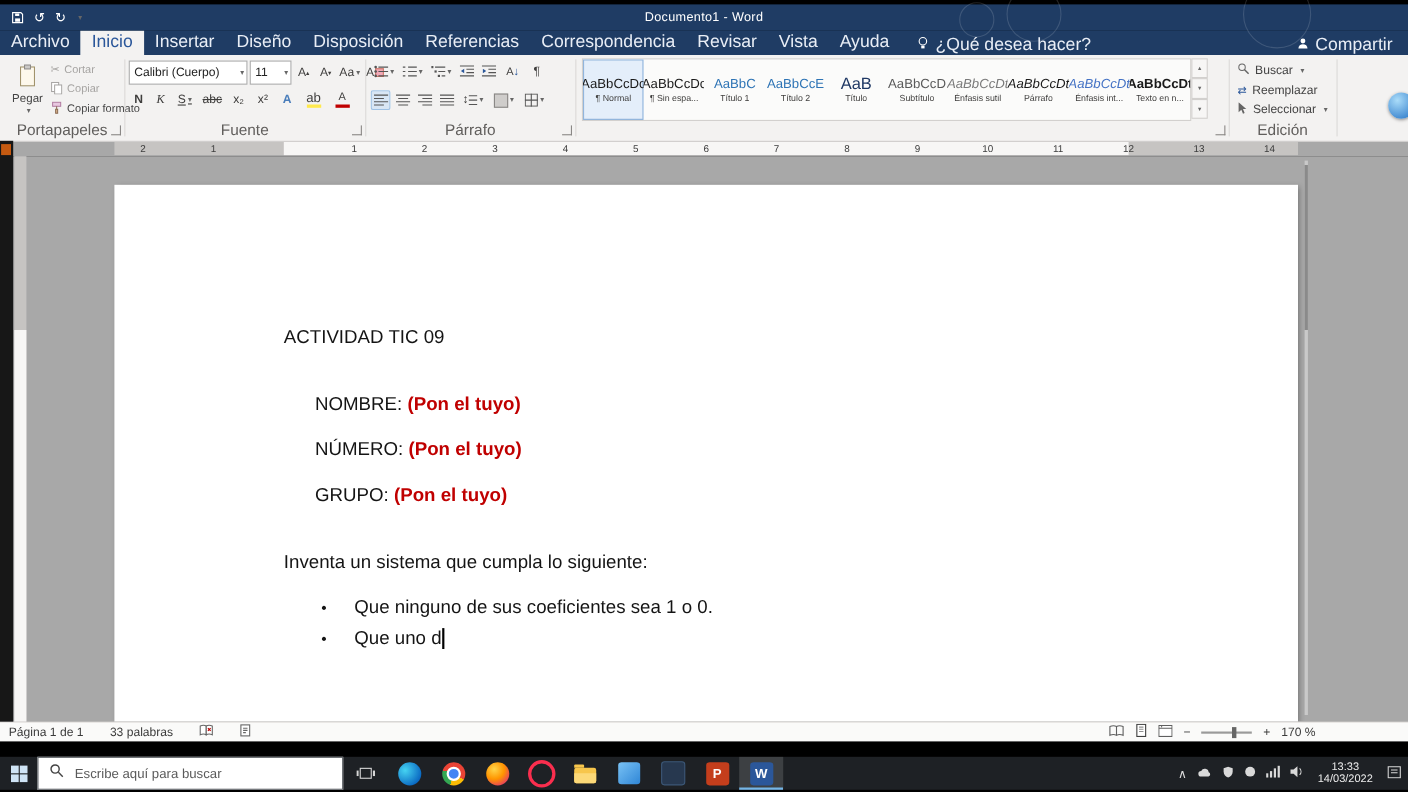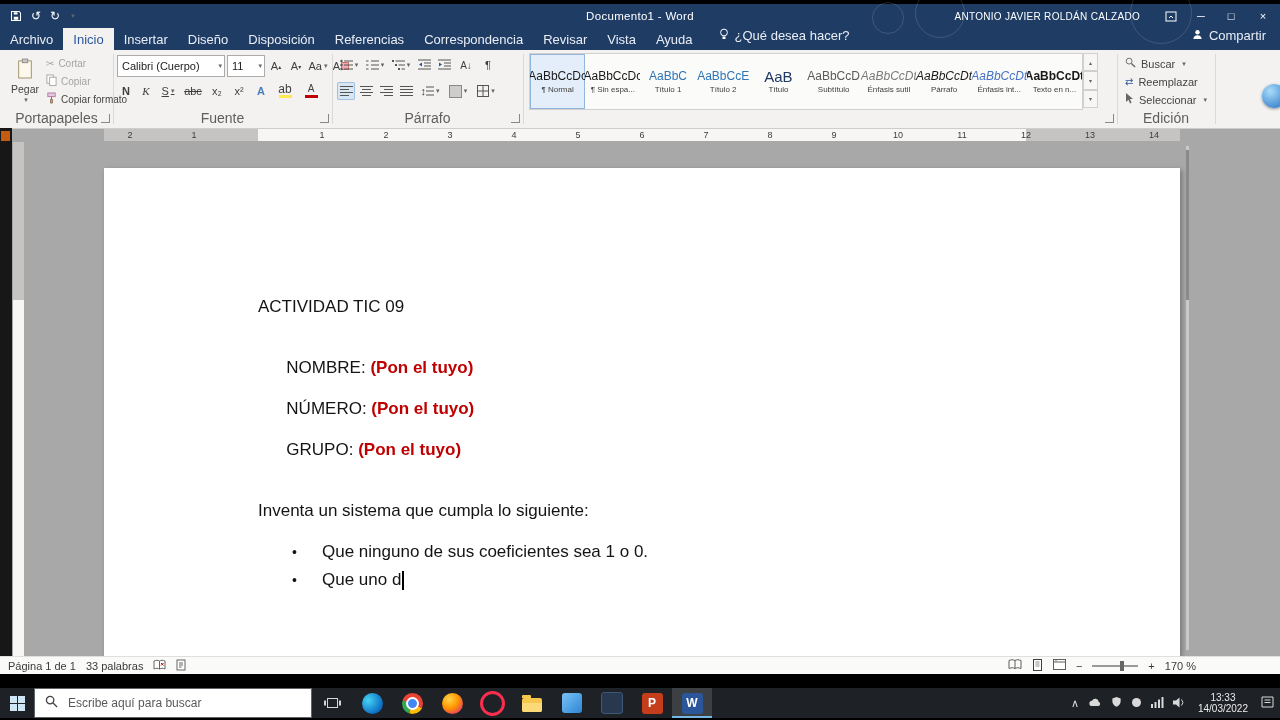--- a/index.html
+++ b/index.html
@@ -7,21 +7,21 @@
   
   .tbar{position:absolute;left:0;top:4px;width:100%;height:24px;background:#1f3c64;color:#fff;display:flex;align-items:center;z-index:1}
   .qat{display:flex;align-items:center;gap:9px;padding-left:10px;font-size:12px}
   .qi{display:inline-flex;align-items:center;justify-content:center;color:#fff}
   .ttl{position:absolute;left:50%;transform:translateX(-50%);font-size:11.5px;letter-spacing:.3px;white-space:nowrap}
   .tright{margin-left:auto;display:flex;align-items:center;height:100%}
   .user{font-size:10px;margin-right:16px;letter-spacing:.3px;white-space:nowrap}
   .wbtn{width:30px;height:100%;display:flex;align-items:center;justify-content:center;font-size:11px}
   .ring{position:absolute;border:1px solid rgba(255,255,255,.14);border-radius:50%;pointer-events:none;z-index:5}
   
-  .trow{position:absolute;left:0;top:28px;width:100%;height:22px;background:#1f3c64;display:flex;align-items:flex-start;color:#e9eef6;font-size:13px;z-index:1}
+  .trow{position:absolute;left:0;top:28px;width:100%;height:22px;background:#1f3c64;display:flex;align-items:flex-end;color:#e9eef6;font-size:16px;z-index:1}
   .tab{height:100%;display:flex;align-items:center;padding:0 10px;white-space:nowrap}
   .tab.on{background:#f3f2f1;color:#2b579a}
   .tellme{display:flex;align-items:center;gap:6px;margin-left:16px;white-space:nowrap}
   .share{margin-left:auto;display:flex;align-items:center;gap:6px;padding-right:14px;white-space:nowrap}
   
   .ribbon{position:absolute;left:0;top:50px;width:100%;height:78px;background:#f3f2f1;border-bottom:1px solid #cfcdcb;z-index:1}
   .group{position:absolute;top:0;bottom:0}
   .vsep{position:absolute;top:4px;bottom:4px;width:1px;background:#dbd9d7}
   .glab{position:absolute;bottom:2px;left:0;right:0;text-align:center;font-size:14px;color:#605e5c;white-space:nowrap}
   .lau{position:absolute;right:3px;bottom:5px;width:8px;height:8px;border-right:1px solid #8a8886;border-bottom:1px solid #8a8886}
@@ -65,21 +65,21 @@
   .page{position:absolute;left:104px;top:26px;width:1076px;height:488px;background:#fff;box-shadow:2px 2px 5px rgba(0,0,0,.3)}
   .dline{position:absolute;left:154px;font-size:17px;color:#141414;white-space:pre}
   .red{color:#c00000;font-weight:700}
   .dbul{position:absolute;left:188px;font-size:17px;color:#141414;white-space:pre;display:flex;align-items:center}
   .bch{display:inline-block;width:30px;font-size:14px}
   .tcaret{display:inline-block;width:2px;height:19px;background:#000;margin-left:1px}
   .scolline{position:absolute;left:1186px;top:4px;width:3px;height:504px;background:#c9c9c9}
   .sthumb{position:absolute;left:1186px;top:8px;width:3px;height:150px;background:#8a8a8a}
   
   .status{position:absolute;left:0;top:656px;width:100%;height:17px;background:#fafaf9;border-top:1px solid #e1dfdd;display:flex;align-items:center;font-size:11px;color:#3b3b3b;z-index:2}
-  .stl{display:flex;align-items:center;gap:10px;padding-left:8px}
+  .stl{display:flex;align-items:center;gap:24px;padding-left:8px}
   .str{margin-left:auto;display:flex;align-items:center;gap:10px;padding-right:84px}
   .ztrack{width:46px;height:2px;background:#9a9a9a;position:relative}
   .zthumb{position:absolute;left:60%;top:-4px;width:4px;height:10px;background:#666}
   
   .task{position:absolute;left:0;top:688px;width:100%;height:30px;background:#1e2125;display:flex;align-items:stretch;color:#ddd;z-index:2}
   .start{width:34px;display:flex;align-items:center;justify-content:center}
   .winlogo{display:grid;grid-template-columns:7px 7px;gap:1px}
   .winlogo span{width:7px;height:7px;background:#cfe4f5}
   .tsearch{width:266px;background:#fff;display:flex;align-items:center;gap:8px;padding-left:10px;border:1px solid #5f6368}
   .tsearch input{border:none;outline:none;font-size:12px;color:#333;width:210px;font-family:inherit;background:transparent}
@@ -111,32 +111,20 @@
           <path d="M2 2h10l2 2v10H2z" fill="none" stroke="#fff" stroke-width="1.4"></path>
           <rect x="5" y="9" width="6" height="4" fill="#fff"></rect>
           <rect x="5" y="3" width="5" height="3" fill="#fff"></rect>
         </svg>
     </span>
     <span class="qi">↺</span>
     <span class="qi">↻</span>
     <span class="qi dd">▾</span>
   </div>
   <div class="ttl">Documento1 - Word</div>
-  <div class="tright">
-    <span class="user">ANTONIO JAVIER ROLDÁN CALZADO</span>
-    <span class="wbtn">
-      <svg width="12" height="11" viewBox="0 0 12 11">
-          <rect x="1" y="1" width="10" height="9" fill="none" stroke="#fff"></rect>
-          <path d="M4 7l2-2 2 2" stroke="#fff" fill="none"></path>
-        </svg>
-    </span>
-    <span class="wbtn">─</span>
-    <span class="wbtn">□</span>
-    <span class="wbtn" style="width:34px">×</span>
-  </div>
 </div>
 <div class="ring" style="left:872px;top:2px;width:30px;height:30px"></div>
 <div class="ring" style="left:915px;top:-12px;width:48px;height:48px"></div>
 <div class="ring" style="left:1130px;top:-18px;width:60px;height:60px"></div>
 
 <div class="trow">
   <span class="tab">Archivo</span>
   <span class="tab on">Inicio</span>
   <span class="tab">Insertar</span>
   <span class="tab">Diseño</span>

